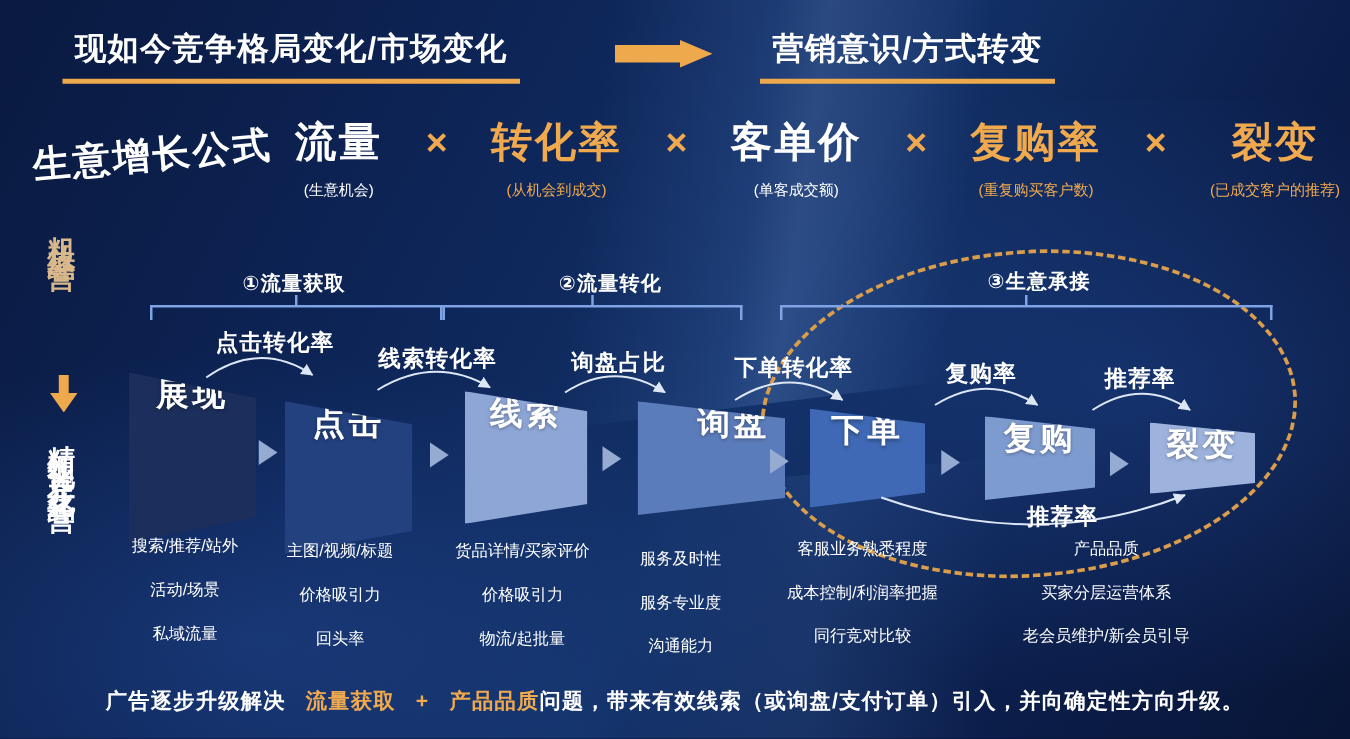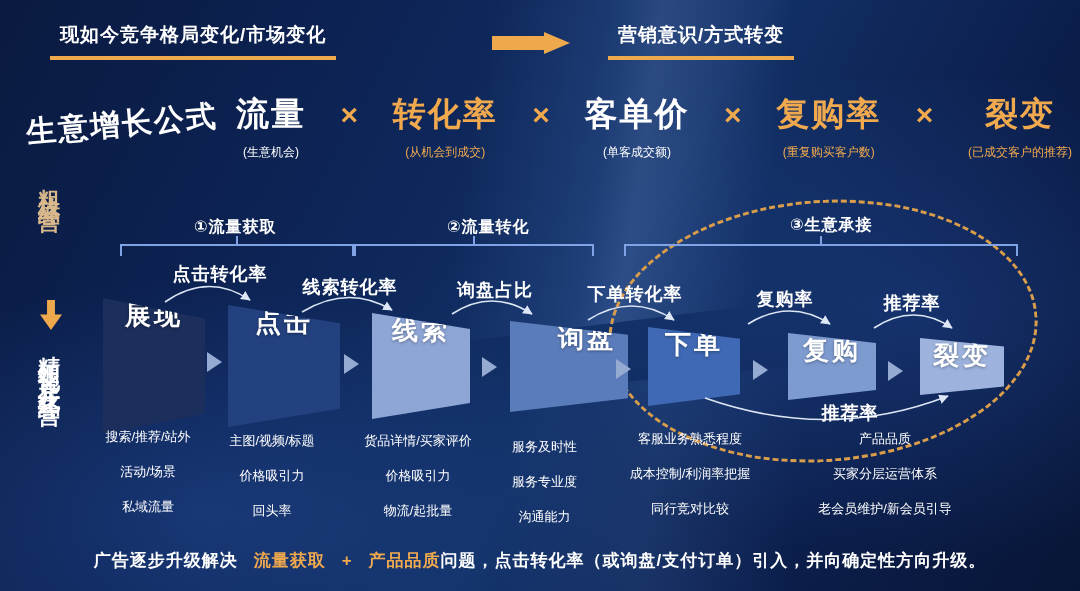--- a/index.html
+++ b/index.html
@@ -5,21 +5,21 @@
   html,body{margin:0;padding:0;background:#04102c;}
   .canvas{position:relative;width:1080px;height:591px;overflow:hidden;
     font-family:"Liberation Sans","DejaVu Sans",sans-serif;color:#fff;
     background:linear-gradient(118deg,#0a1a40 0%,#0d2456 30%,#123066 55%,#0b1d49 80%,#081536 100%);}
   .streak{position:absolute;pointer-events:none;}
   .s1{left:150px;top:-60px;width:950px;height:380px;background:linear-gradient(105deg,transparent 35%,rgba(110,160,240,.14) 48%,rgba(150,190,255,.20) 52%,transparent 65%);transform:rotate(-7deg);}
   .s2{left:-120px;top:260px;width:820px;height:420px;background:radial-gradient(ellipse at 40% 60%,rgba(50,100,190,.28),transparent 65%);}
   .s3{right:-180px;top:80px;width:760px;height:520px;background:radial-gradient(ellipse at 55% 45%,rgba(45,95,185,.30),transparent 62%);}
   .s4{left:300px;top:380px;width:700px;height:260px;background:linear-gradient(100deg,transparent 30%,rgba(120,170,250,.10) 50%,transparent 70%);transform:rotate(-5deg);}
 
-  .hdr{position:absolute;font-weight:bold;font-size:19px;letter-spacing:1px;border-bottom:4px solid #efa94d;padding:0 10px 8px;white-space:nowrap;}
+  .hdr{position:absolute;font-weight:bold;font-size:25px;letter-spacing:1px;border-bottom:4px solid #efa94d;padding:0 10px 8px;white-space:nowrap;}
   .hdr-left{left:50px;top:22px;}
   .hdr-right{left:608px;top:22px;}
   .block-arrow{position:absolute;left:492px;top:32px;width:80px;height:22px;}
   .block-arrow .stem{position:absolute;left:0;top:4px;width:52px;height:14px;background:#efa94d;}
   .block-arrow .head{position:absolute;left:52px;top:0;width:0;height:0;border-left:26px solid #efa94d;border-top:11px solid transparent;border-bottom:11px solid transparent;}
 
   .f-title{position:absolute;left:26px;top:104px;font-size:30px;font-weight:bold;transform:rotate(-5deg);letter-spacing:2px;white-space:nowrap;}
   .f-row{position:absolute;left:236px;top:92px;width:836px;display:flex;justify-content:space-between;align-items:flex-start;gap:32px;}
   .term{display:flex;flex-direction:column;align-items:center;}
   .t-label{font-size:33px;font-weight:bold;letter-spacing:2px;white-space:nowrap;}
@@ -104,21 +104,21 @@
   <div class="stage" style="left:194px;top:217px;">①流量获取</div>
   <div class="stage" style="left:447px;top:217px;">②流量转化</div>
   <div class="stage" style="left:790px;top:215px;">③生意承接</div>
   <div class="bracket" style="left:120px;top:244px;width:230px;"></div>
   <div class="bracket" style="left:354px;top:244px;width:236px;"></div>
   <div class="bracket" style="left:624px;top:244px;width:390px;"></div>
 
   <div class="fstep" style="left:103px;top:298px;width:102px;height:136px;background:#1c2e5b;">
       <span>展现</span>
     </div>
-  <div class="fstep" style="left:228px;top:305px;width:112px;height:122px;background:#23417f;">
+  <div class="fstep" style="left:228px;top:321px;width:102px;height:122px;background:#23417f;">
       <span>点击</span>
     </div>
   <div class="fstep" style="left:372px;top:313px;width:98px;height:106px;background:#8ea6d6;">
       <span>线索</span>
     </div>
   <div class="fstep" style="left:510px;top:321px;width:82px;height:91px;background:#5b7cba;padding-left:36px;">
       <span>询盘</span>
     </div>
   <div class="fstep" style="left:648px;top:327px;width:92px;height:79px;background:#3f69b4;">
       <span>下单</span>
@@ -187,16 +187,16 @@
     <div>成本控制/利润率把握</div>
     <div>同行竞对比较</div>
   </div>
   <div class="notes" style="left:805px;top:430px;width:160px;">
     <div>产品品质</div>
     <div>买家分层运营体系</div>
     <div>老会员维护/新会员引导</div>
   </div>
 
   <div class="footer">
-    <span>广告逐步升级解决</span><span class="gold">流量获取</span><span class="gold">+</span><span class="gold">产品品质</span><span>问题，点击转化率（或询盘/支付订单）引入，并向确定性方向升级。</span>
+    <span>广告逐步升级解决</span><span class="gold">流量获取</span><span class="gold">+</span><span class="gold">产品品质</span><span>问题，带来有效线索（或询盘/支付订单）引入，并向确定性方向升级。</span>
   </div>
 
 </div>
 
 </body></html>

